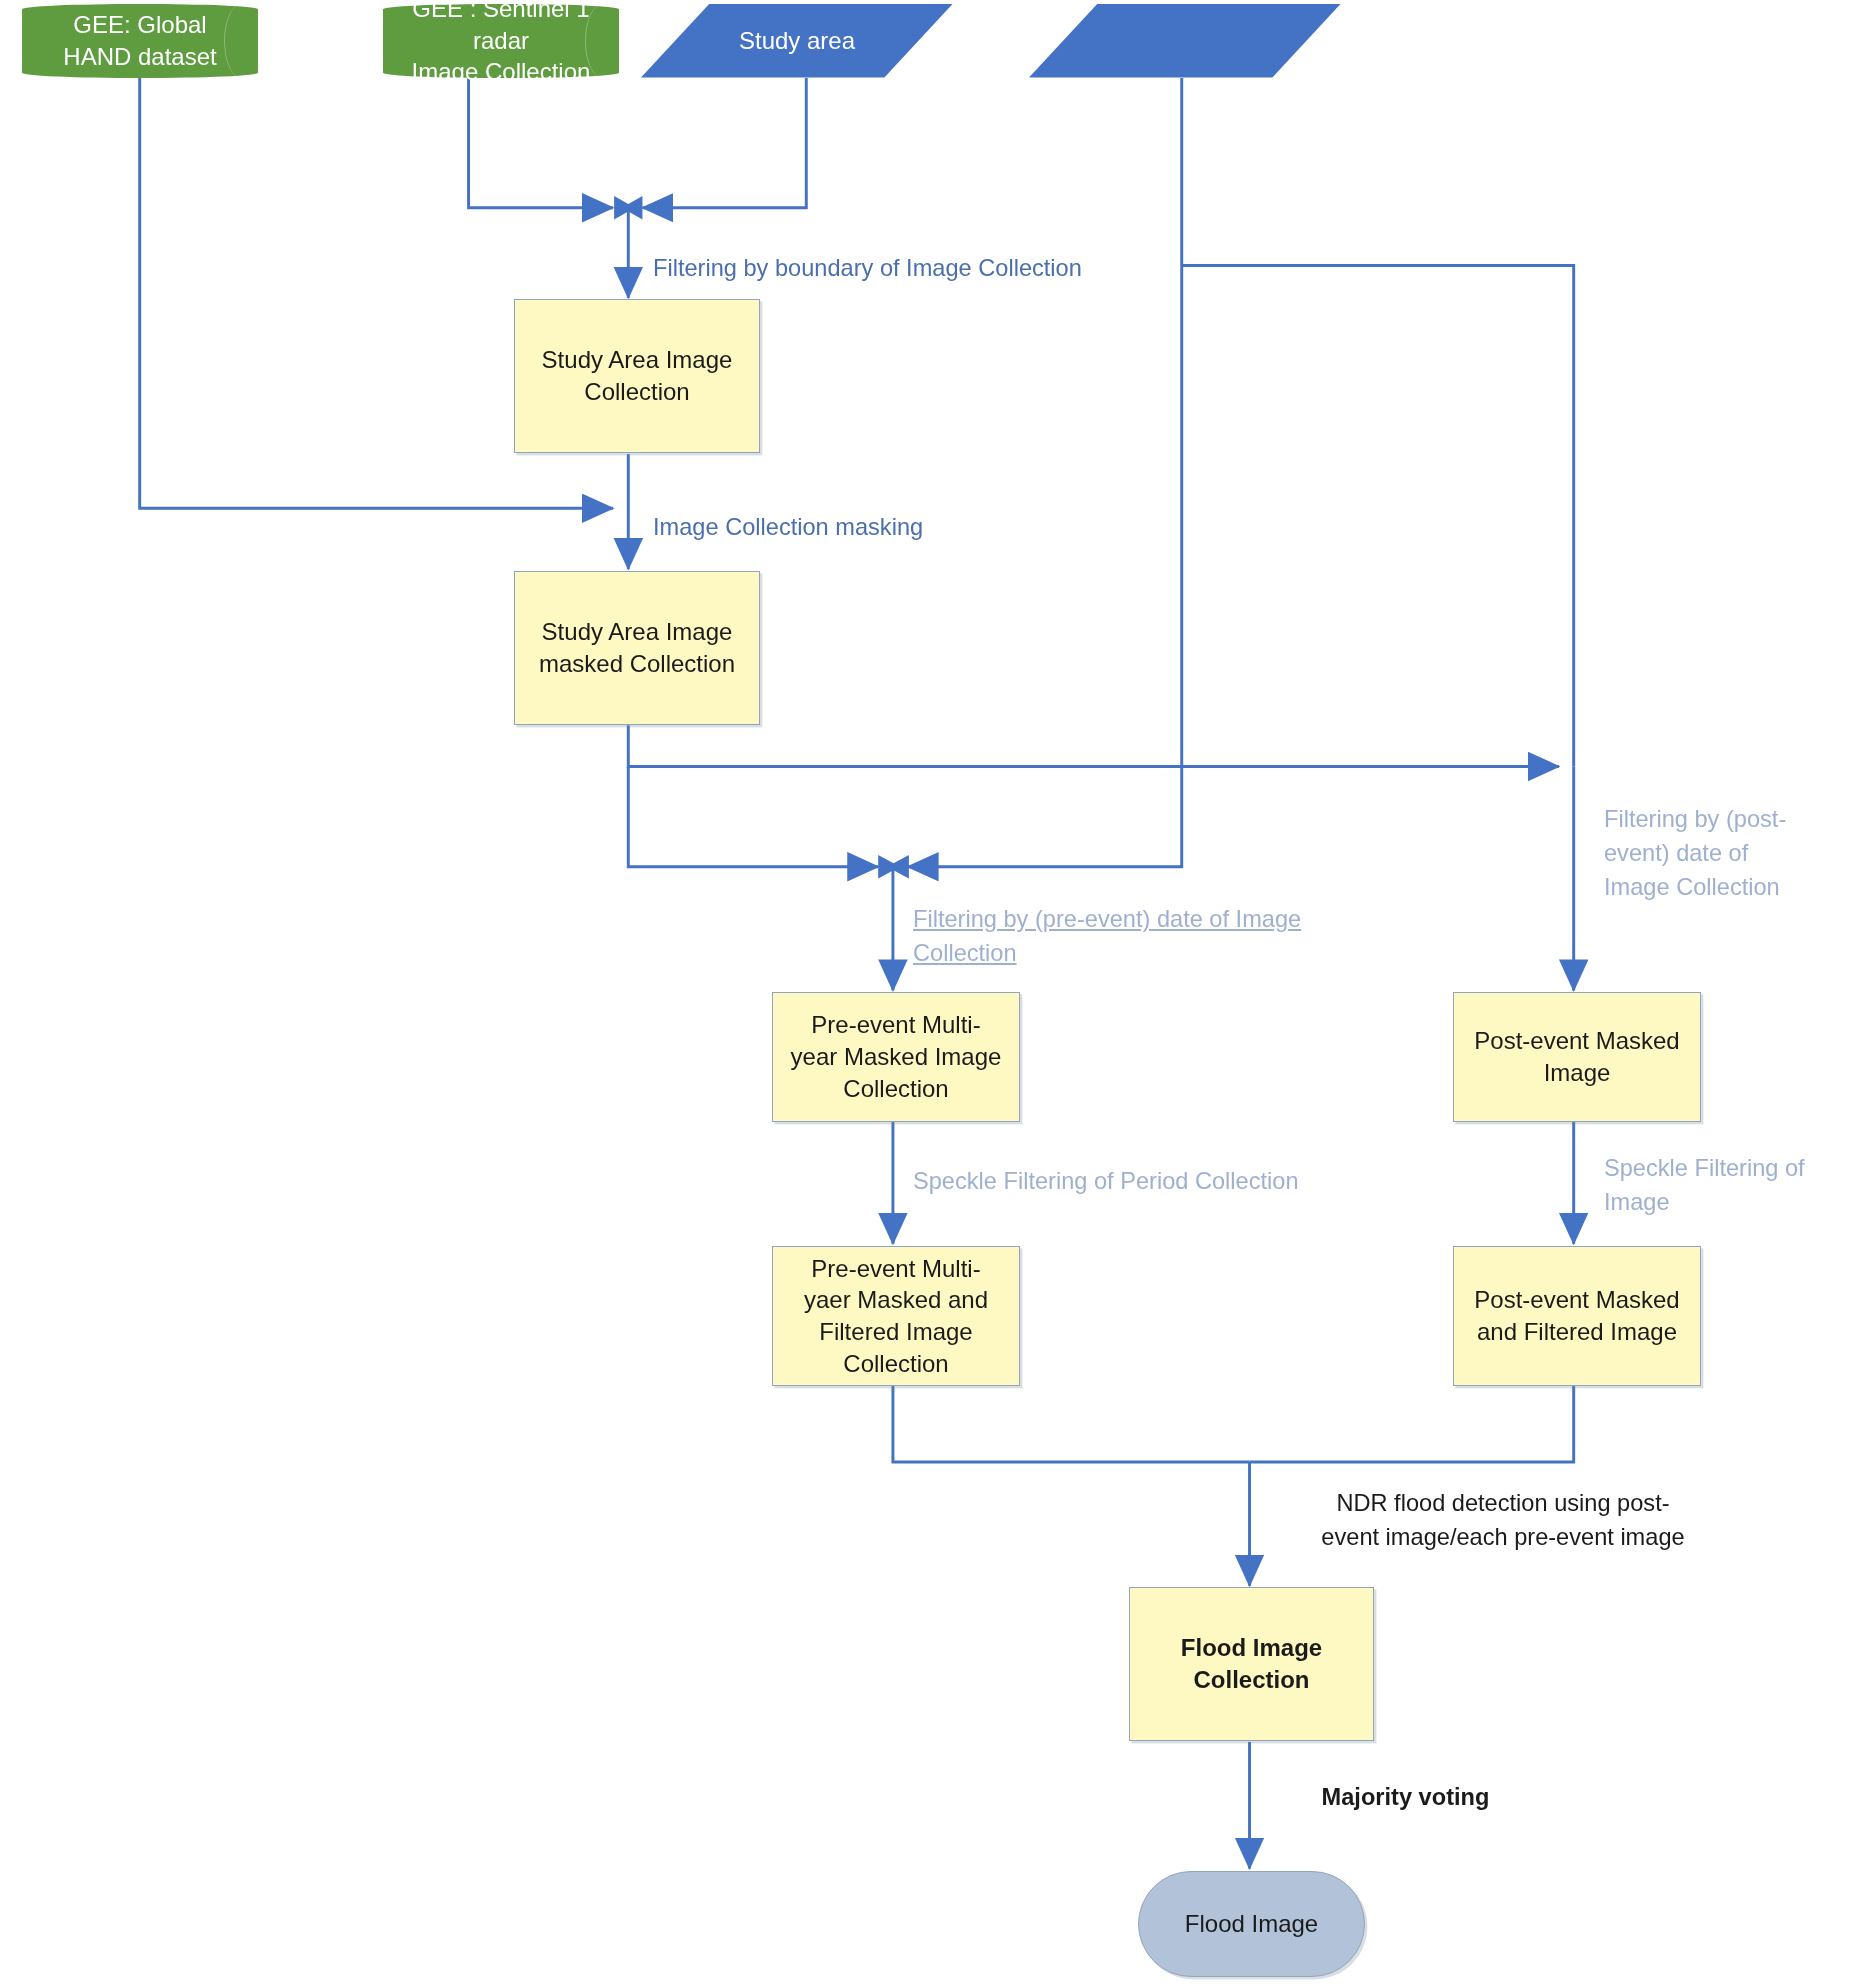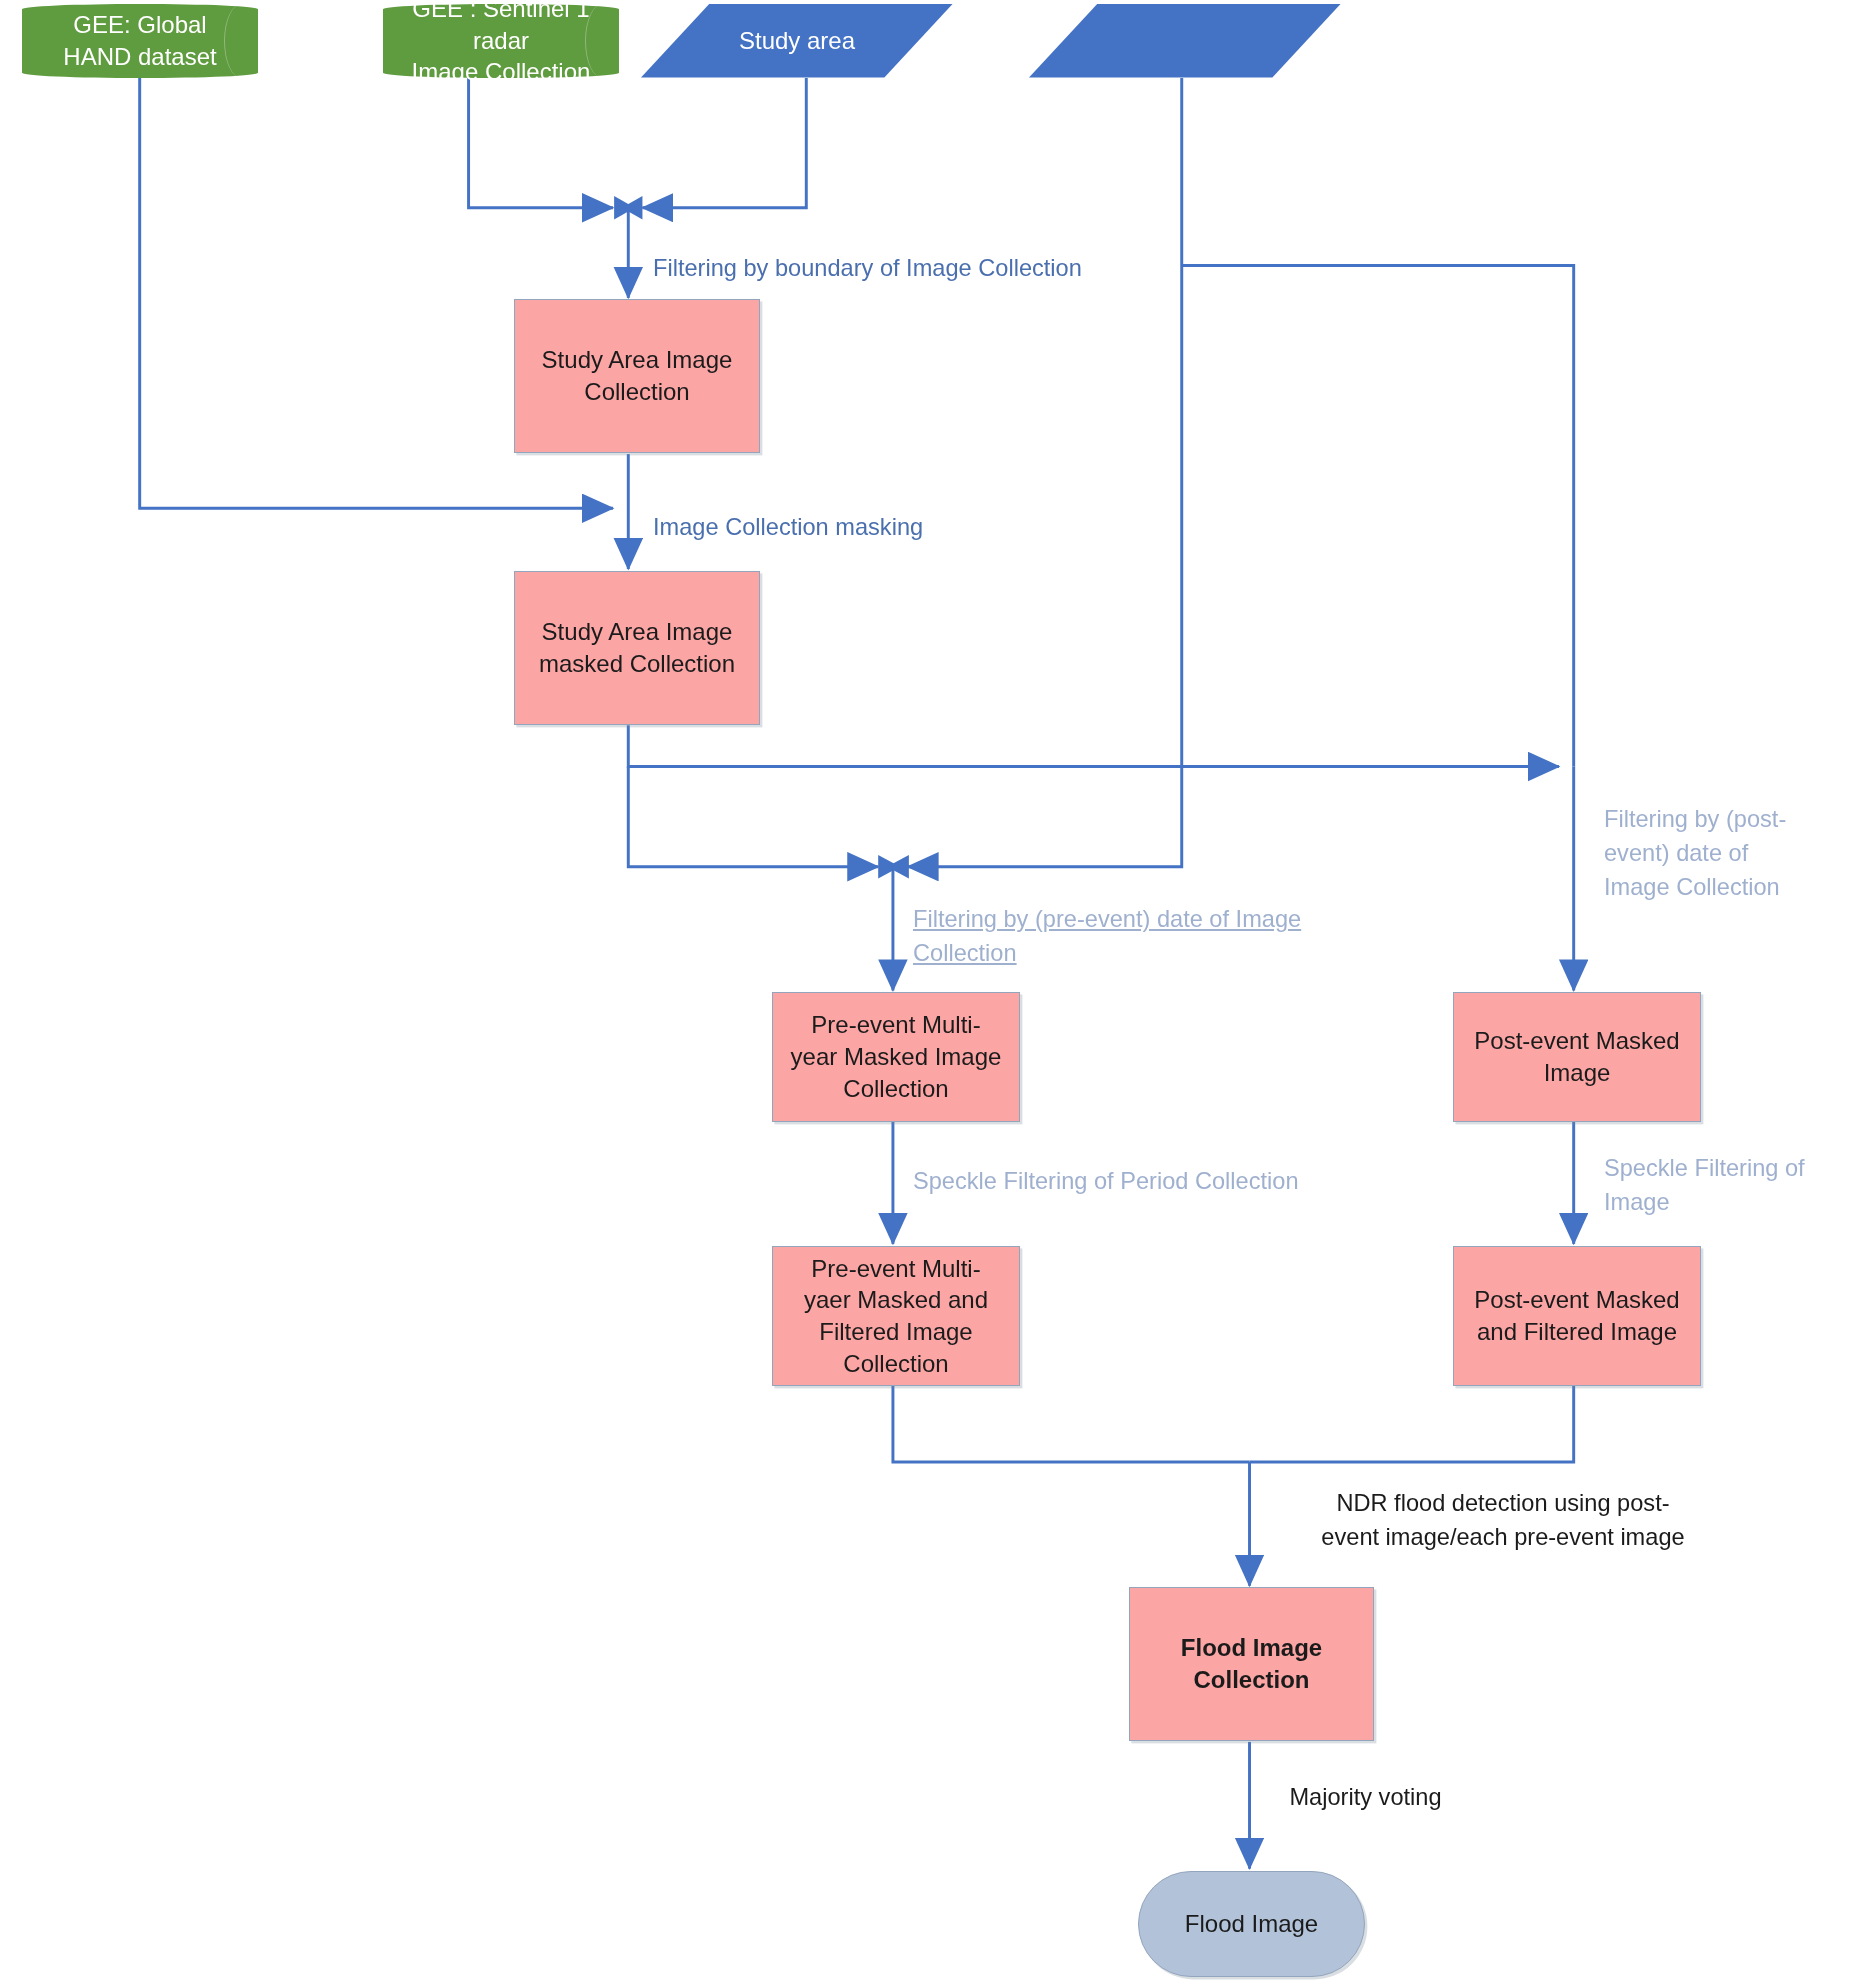--- a/index.html
+++ b/index.html
@@ -35,21 +35,21 @@
   }
   .node-text {
     display: block;
     width: 100%;
     padding: 0 5.9px;
     box-sizing: border-box;
     white-space: pre-line;
   }
   
   .proc {
-    background: #fca5a5;
+    background: #fef9c3;
     border: 0.6px solid #93a5bd;
     color: #1b1b1b;
     font-size: 24px;
     box-shadow: 2.4px 2.4px 0 rgba(120,135,155,0.28);
   }
   .proc.bold .node-text { font-weight: bold; }
   
   .term {
     background: #b2c2d8;
     border: 0.6px solid #93a5bd;
@@ -247,16 +247,16 @@
 Image Collection</div>
 
   <div class="edge-label lbl-light" style="left:913px; top:1164px; width:531px;">Speckle Filtering of Period Collection</div>
 
   <div class="edge-label lbl-light" style="left:1604px; top:1151px; width:248px;">Speckle Filtering of
 Image</div>
 
   <div class="edge-label lbl-ink" style="left:1267px; top:1486px; width:472px;">NDR flood detection using post-
 event image/each pre-event image</div>
 
-  <div class="edge-label lbl-ink" style="left:1230px; top:1780px; width:271px;">Majority voting</div>
+  <div class="edge-label lbl-ink" style="left:1270px; top:1780px; width:271px;font-weight:bold;">Majority voting</div>
 
 </div>
 
 
 </body></html>

